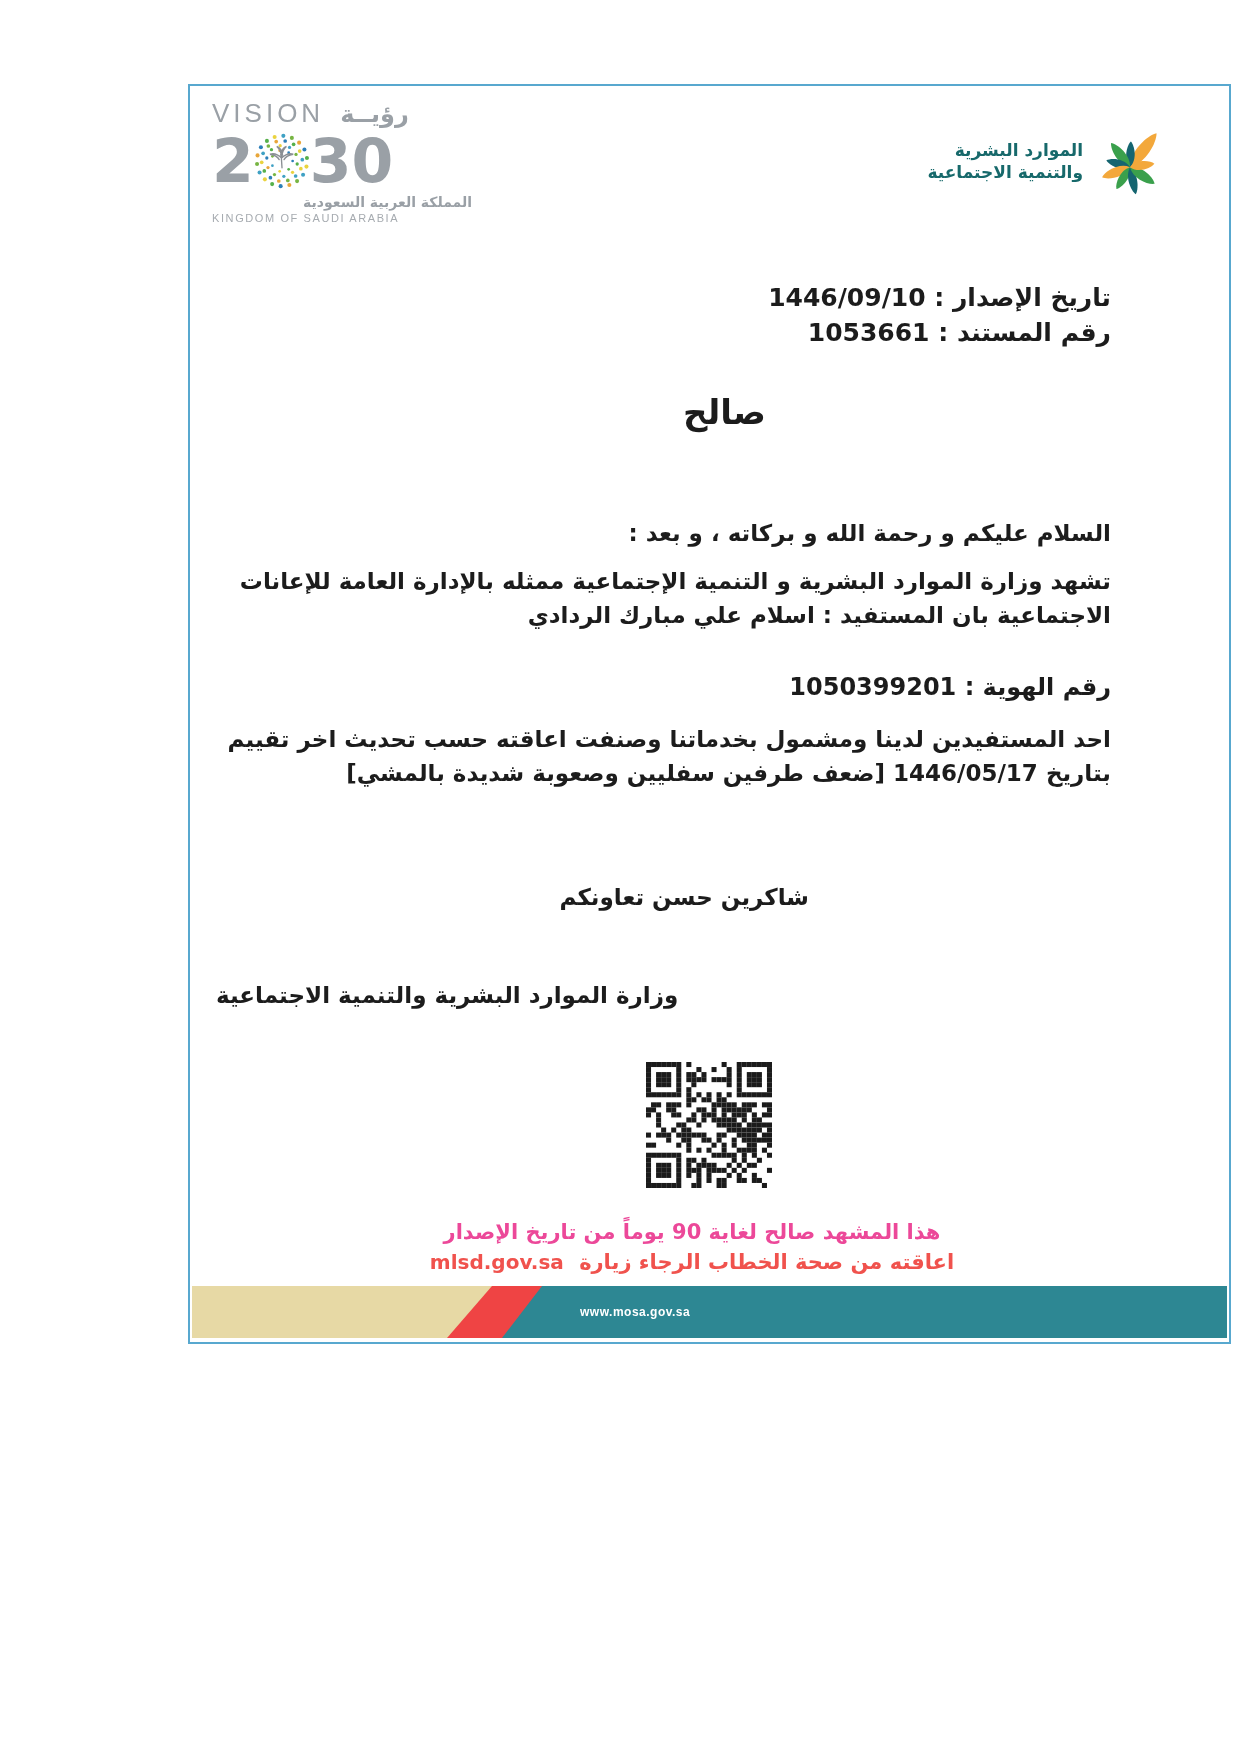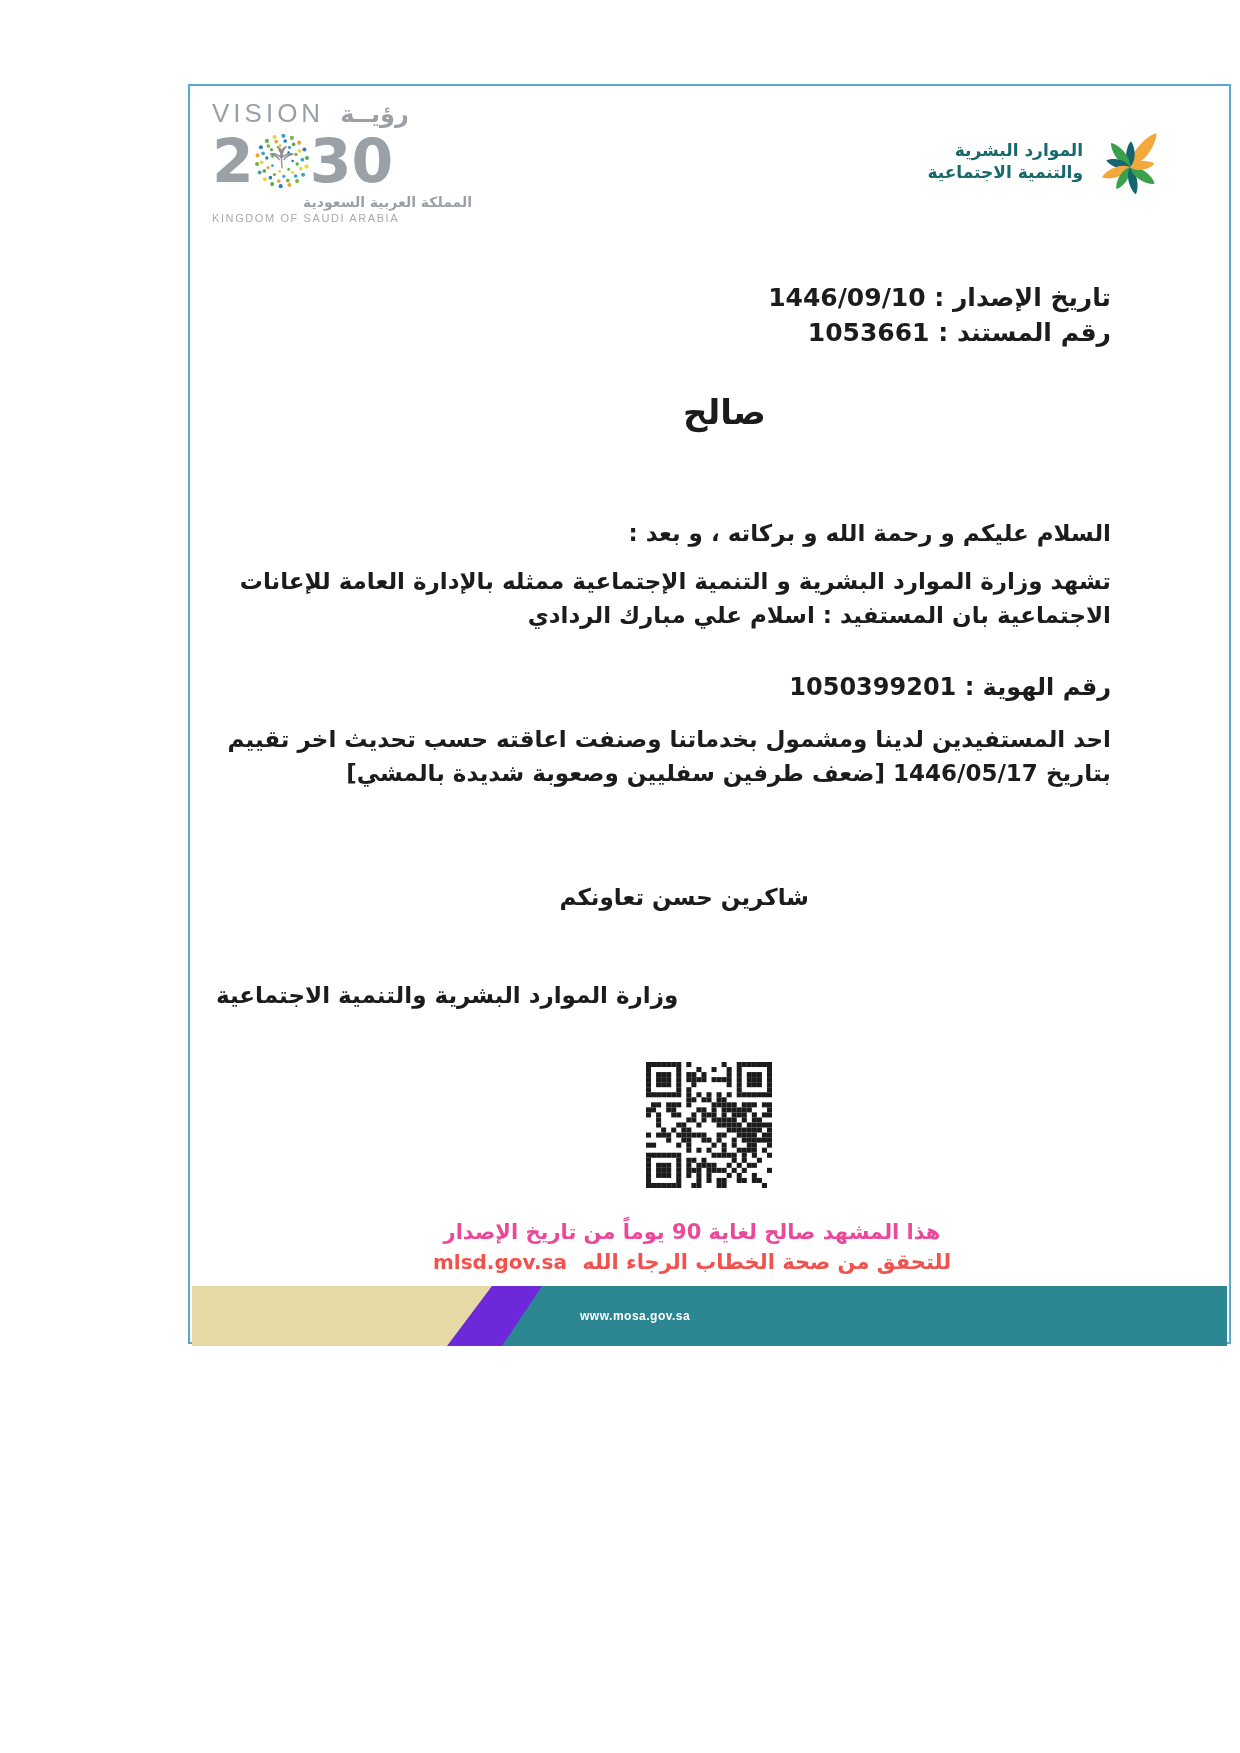--- a/index.html
+++ b/index.html
@@ -45,21 +45,21 @@
 
   
   .qr{position:absolute;left:456px;top:976px;width:126px;height:126px;}
 
   
   .validity{position:absolute;left:0;right:35px;top:1134px;text-align:center;font-size:21px;font-weight:bold;color:#ec4899;}
   .verify{position:absolute;left:0;right:35px;top:1164px;text-align:center;font-size:21px;font-weight:bold;color:var(--verify-red);}
   .verify-url{font-size:20px;margin-right:8px;}
 
   
-  .strip{position:absolute;left:2px;right:2px;top:1200px;height:60px;background:#6d28d9;overflow:hidden;}
+  .strip{position:absolute;left:2px;right:2px;top:1200px;height:52px;background:#ef4444;overflow:hidden;}
   .strip-beige{position:absolute;left:0;top:0;bottom:0;width:300px;background:var(--strip-beige);
                clip-path:polygon(0 0,100% 0,85% 100%,0 100%);}
   .strip-teal{position:absolute;left:310px;right:0;top:0;bottom:0;background:var(--strip-teal);
               clip-path:polygon(40px 0,100% 0,100% 100%,0 100%);}
   .strip-url{position:absolute;left:388px;top:0;bottom:0;display:flex;align-items:center;
              font-family:"Liberation Sans","DejaVu Sans",sans-serif;font-size:12px;font-weight:bold;color:#ffffff;letter-spacing:0.5px;}
 </style>
 </head>
 <body>
 
@@ -477,21 +477,21 @@
         <rect x="5" y="120" width="5" height="5" fill="#1b1b1b"></rect>
         <rect x="10" y="120" width="5" height="5" fill="#1b1b1b"></rect>
         <rect x="15" y="120" width="5" height="5" fill="#1b1b1b"></rect>
         <rect x="20" y="120" width="5" height="5" fill="#1b1b1b"></rect>
         <rect x="25" y="120" width="5" height="5" fill="#1b1b1b"></rect>
         <rect x="30" y="120" width="5" height="5" fill="#1b1b1b"></rect>
       </svg>
 
     <div class="validity" dir="rtl">هذا المشهد صالح لغاية 90 يوماً من تاريخ الإصدار</div>
     <div class="verify" dir="rtl">
-      <span>للتحقق من صحة الخطاب الرجاء الله</span>
+      <span>اعاقته من صحة الخطاب الرجاء زيارة</span>
       <span class="verify-url">mlsd.gov.sa</span>
     </div>
 
     <div class="strip">
       <div class="strip-beige"></div>
       <div class="strip-teal"></div>
       <div class="strip-url">www.mosa.gov.sa</div>
     </div>
 
   </div>

